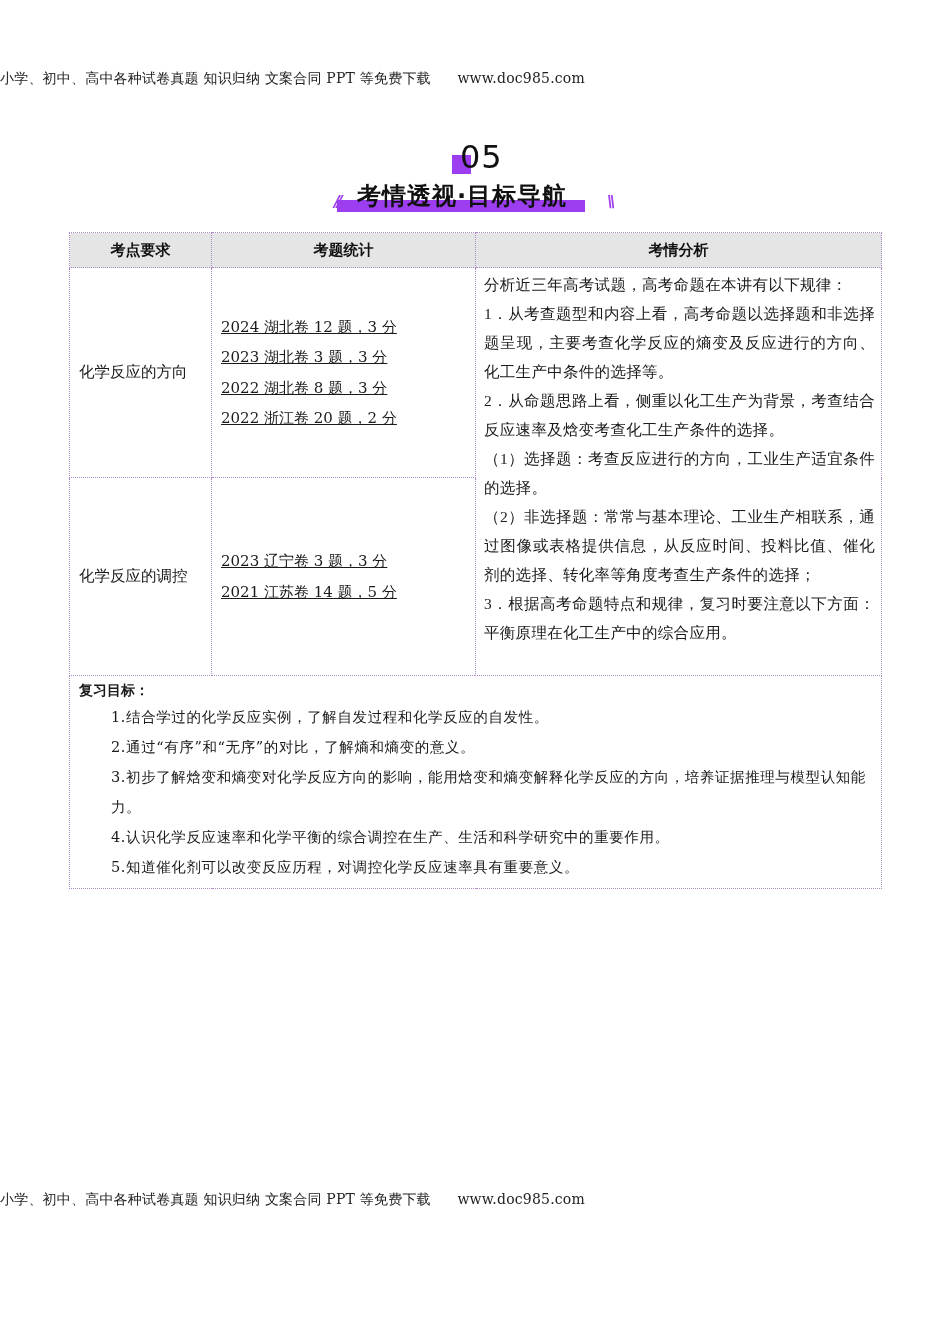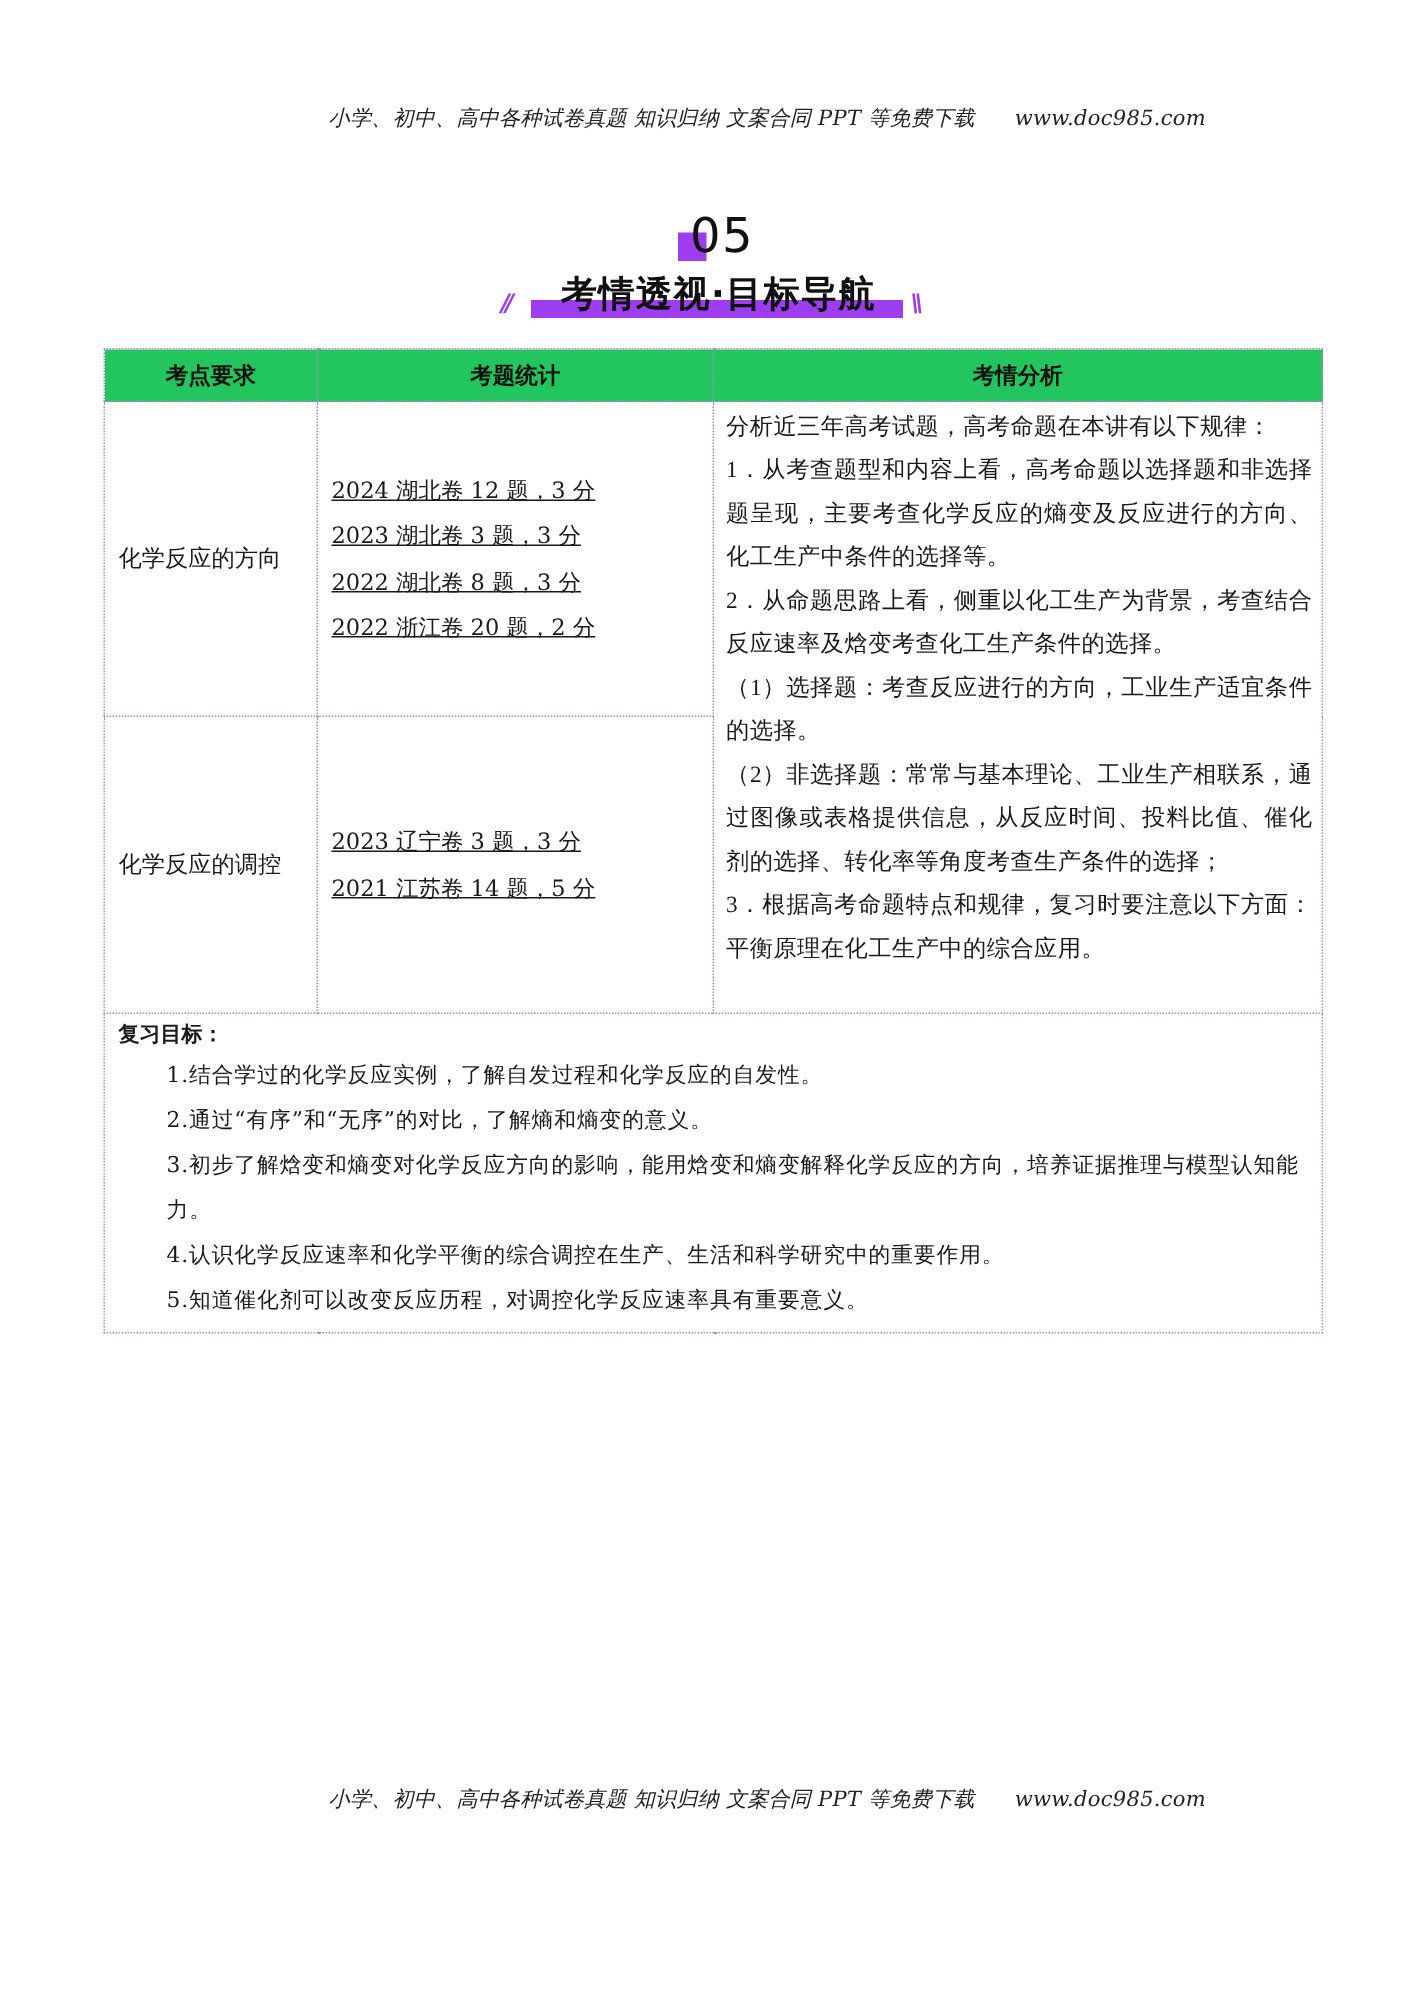--- a/index.html
+++ b/index.html
@@ -2,39 +2,39 @@
 <html><head>
 <meta charset="utf-8">
 <style>
   html, body { margin: 0; padding: 0; background: #ffffff; }
   body {
     width: 950px; height: 1344px; position: relative; overflow: hidden;
     font-family: "DejaVu Serif", "Liberation Serif", serif;
     color: #1a1a1a;
   }
   .page-header, .page-footer {
-    position: absolute; left: 0; width: 804px; text-align: right;
-    font-size: 14px; color: #222; letter-spacing: 0.2px; font-style: italic;
+    position: absolute; left: 0; width: 804px; text-align: left;
+    font-size: 14px; color: #222; letter-spacing: 0.2px;
   }
   .page-header { top: 70px; }
   .page-footer { top: 1191px; }
   .page-header .site, .page-footer .site { margin-left: 22px; }
 
   .section-number {
     position: absolute; left: 452px; top: 140px; width: 60px; height: 40px;
   }
   .section-number .square {
     position: absolute; left: 0; top: 15px; width: 19px; height: 19px; background: #9d3df0;
   }
   .section-number .num {
     position: absolute; left: 8px; top: -2px;
     font-family: "DejaVu Sans", sans-serif; font-size: 32px; color: #111; letter-spacing: 1px;
   }
   .section-title-wrap {
-    position: absolute; left: 334px; top: 180px; width: 290px; height: 36px;
+    position: absolute; left: 317px; top: 180px; width: 290px; height: 36px;
   }
   .section-title-wrap .bar {
     position: absolute; left: 20px; top: 20px; width: 248px; height: 12px; background: #9d3df0;
   }
   .section-title-wrap .title {
     position: absolute; left: 0; top: 0; width: 290px; text-align: center;
     font-family: "DejaVu Sans", sans-serif; font-weight: bold; font-size: 24px; color: #111;
     letter-spacing: 1px;
   }
   .slash {
@@ -46,21 +46,21 @@
 
   table.overview {
     position: absolute; left: 69px; top: 232px; width: 812px;
     border-collapse: collapse; table-layout: fixed;
     font-size: 15px;
   }
   table.overview td, table.overview th {
     border: 1px dotted #a98cc8; vertical-align: middle; padding: 0;
   }
   table.overview th {
-    background: #22c55e; height: 34px; font-family: "DejaVu Sans", sans-serif;
+    background: #e5e5e5; height: 34px; font-family: "DejaVu Sans", sans-serif;
     font-weight: bold; font-size: 15px; color: #111;
   }
   .col1 { width: 142px; }
   .col2 { width: 264px; }
   .col3 { width: 406px; }
   .point-cell { padding-left: 9px !important; font-size: 15.5px; }
   .stats-cell { padding-left: 9px !important; }
   .stats-cell div { line-height: 30.5px; font-size: 15px; text-decoration: underline; }
   .analysis-cell { padding: 2px 6px 4px 8px !important; vertical-align: top !important; font-family: Liberation Serif, serif; }
   .analysis-cell div { line-height: 29px; font-size: 15.5px; text-align: justify; letter-spacing: 0.3px; }

